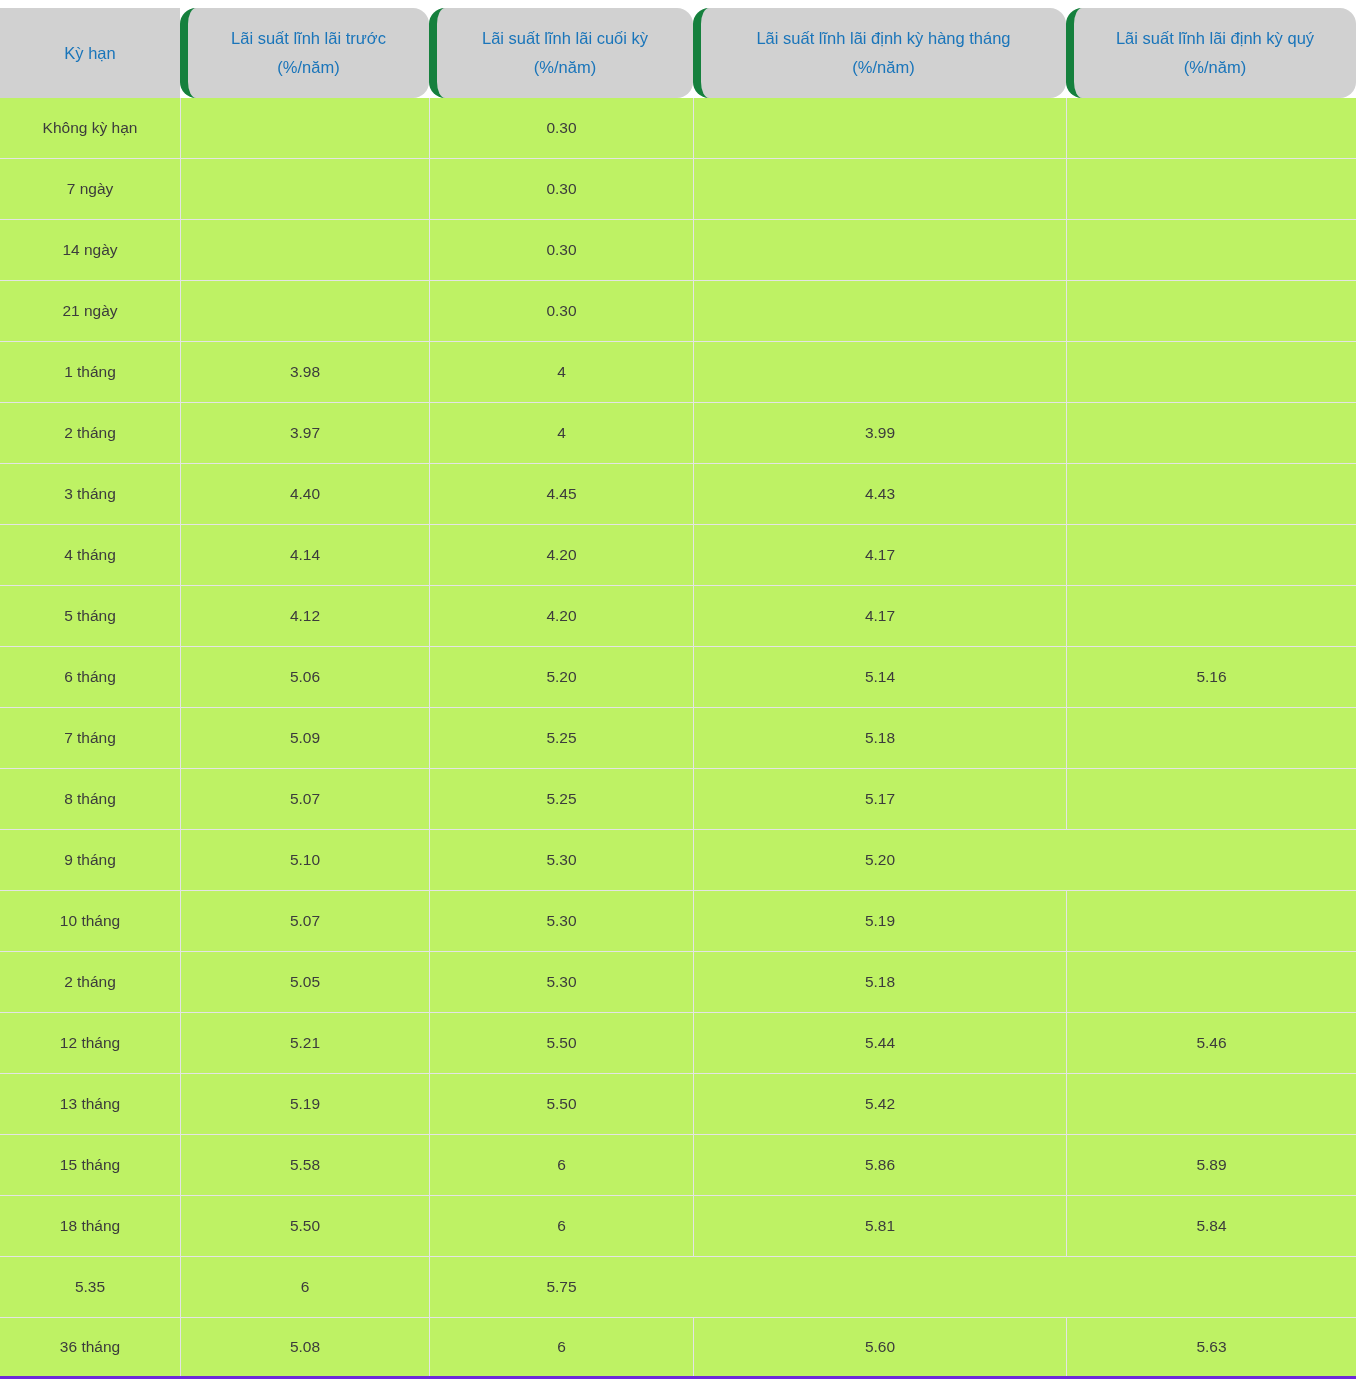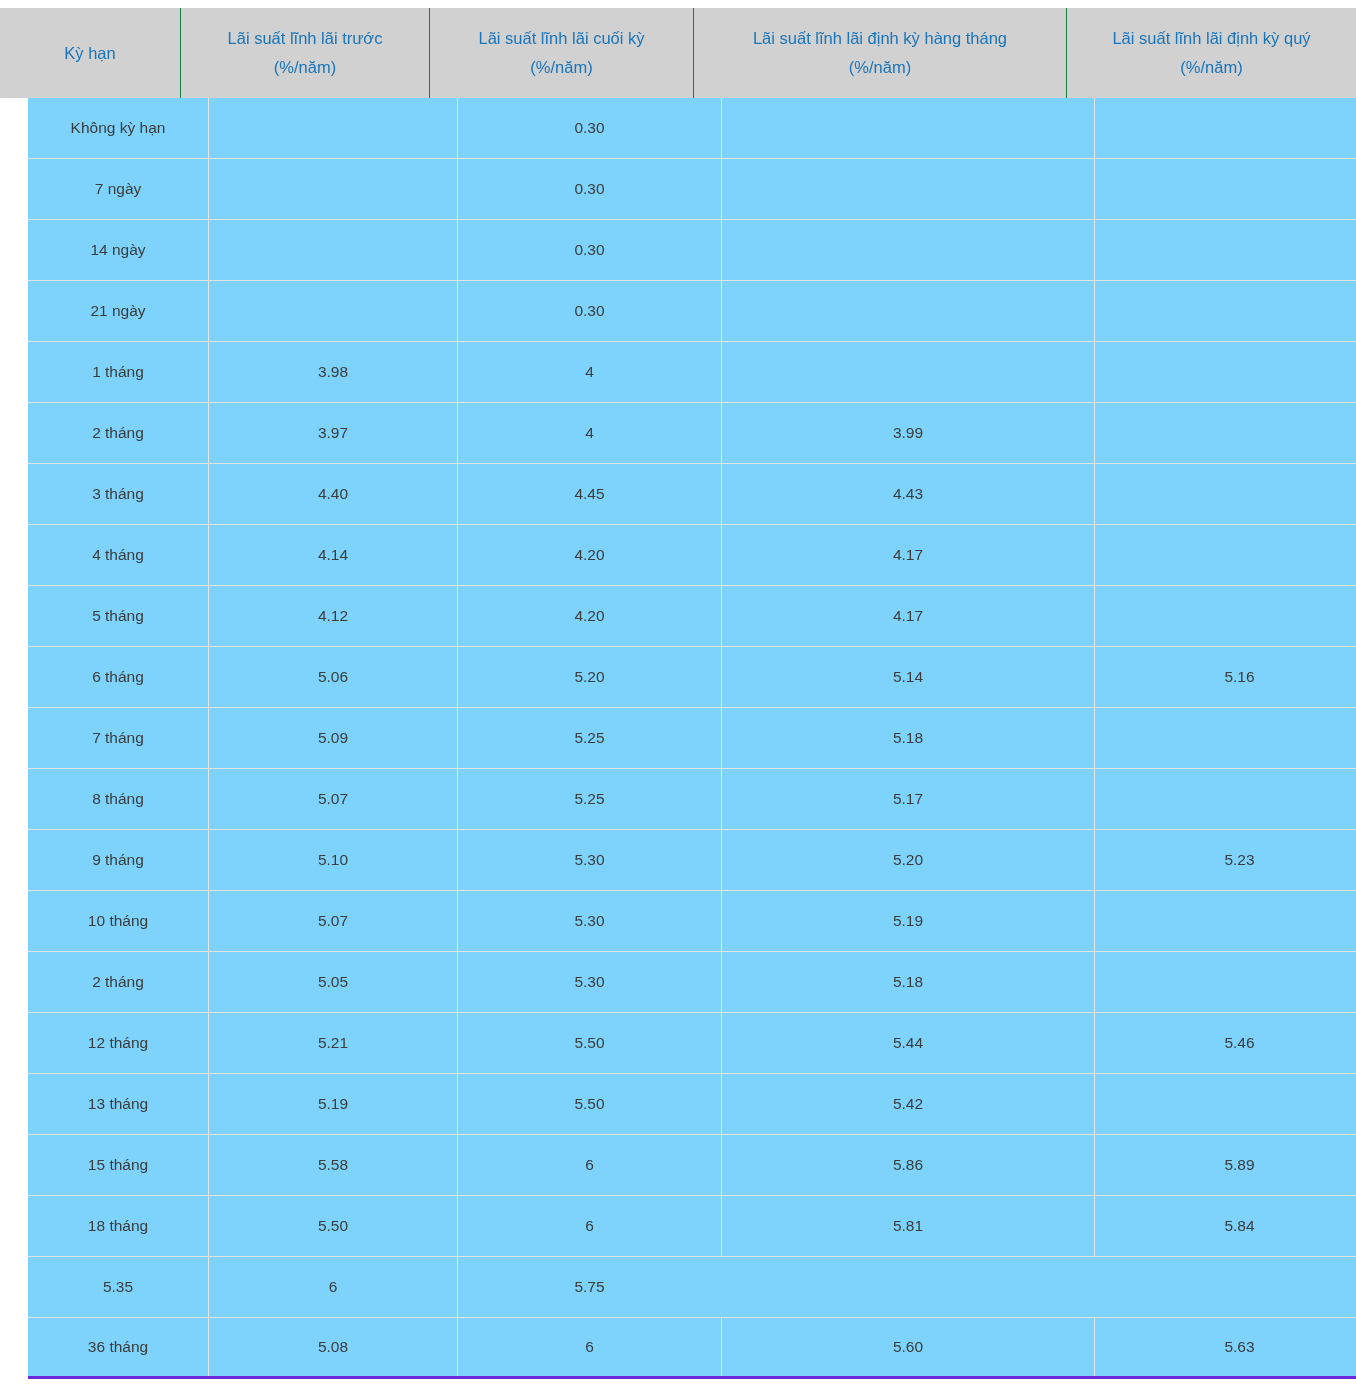--- a/index.html
+++ b/index.html
@@ -30,30 +30,30 @@
     flex-direction: column;
     align-items: center;
     justify-content: center;
     color: #1a75ba;
     font-size: 16.5px;
     line-height: 29px;
     text-align: center;
     box-sizing: border-box;
   }
   .th + .th {
-    border-left: 1px solid #15803d;
+    border-left: 8px solid #15803d;
+    border-radius: 16px;
   }
   .tbody .tr {
     display: grid;
     grid-template-columns: 180px 249px 264px 373px 290px;
     height: 61px;
-    background: #7dd3fc;
+    background: #bef264;
     border-bottom: 1px solid #e4e4e4;
     box-sizing: border-box;
-    margin-left: 28px;
   }
   .tbody .tr:last-child {
     border-bottom: 3px solid #6d28d9;
   }
   .td {
     display: flex;
     align-items: center;
     justify-content: center;
     color: #3c3c3c;
     font-size: 15.5px;
@@ -173,21 +173,20 @@
           <div class="td">5.07</div>
           <div class="td">5.25</div>
           <div class="td">5.17</div>
           <div class="td"></div>
         </div>
         <div class="tr">
           <div class="td">9 tháng</div>
           <div class="td">5.10</div>
           <div class="td">5.30</div>
           <div class="td">5.20</div>
-          <div class="td">5.23</div>
         </div>
         <div class="tr">
           <div class="td">10 tháng</div>
           <div class="td">5.07</div>
           <div class="td">5.30</div>
           <div class="td">5.19</div>
           <div class="td"></div>
         </div>
         <div class="tr">
           <div class="td">2 tháng</div>

